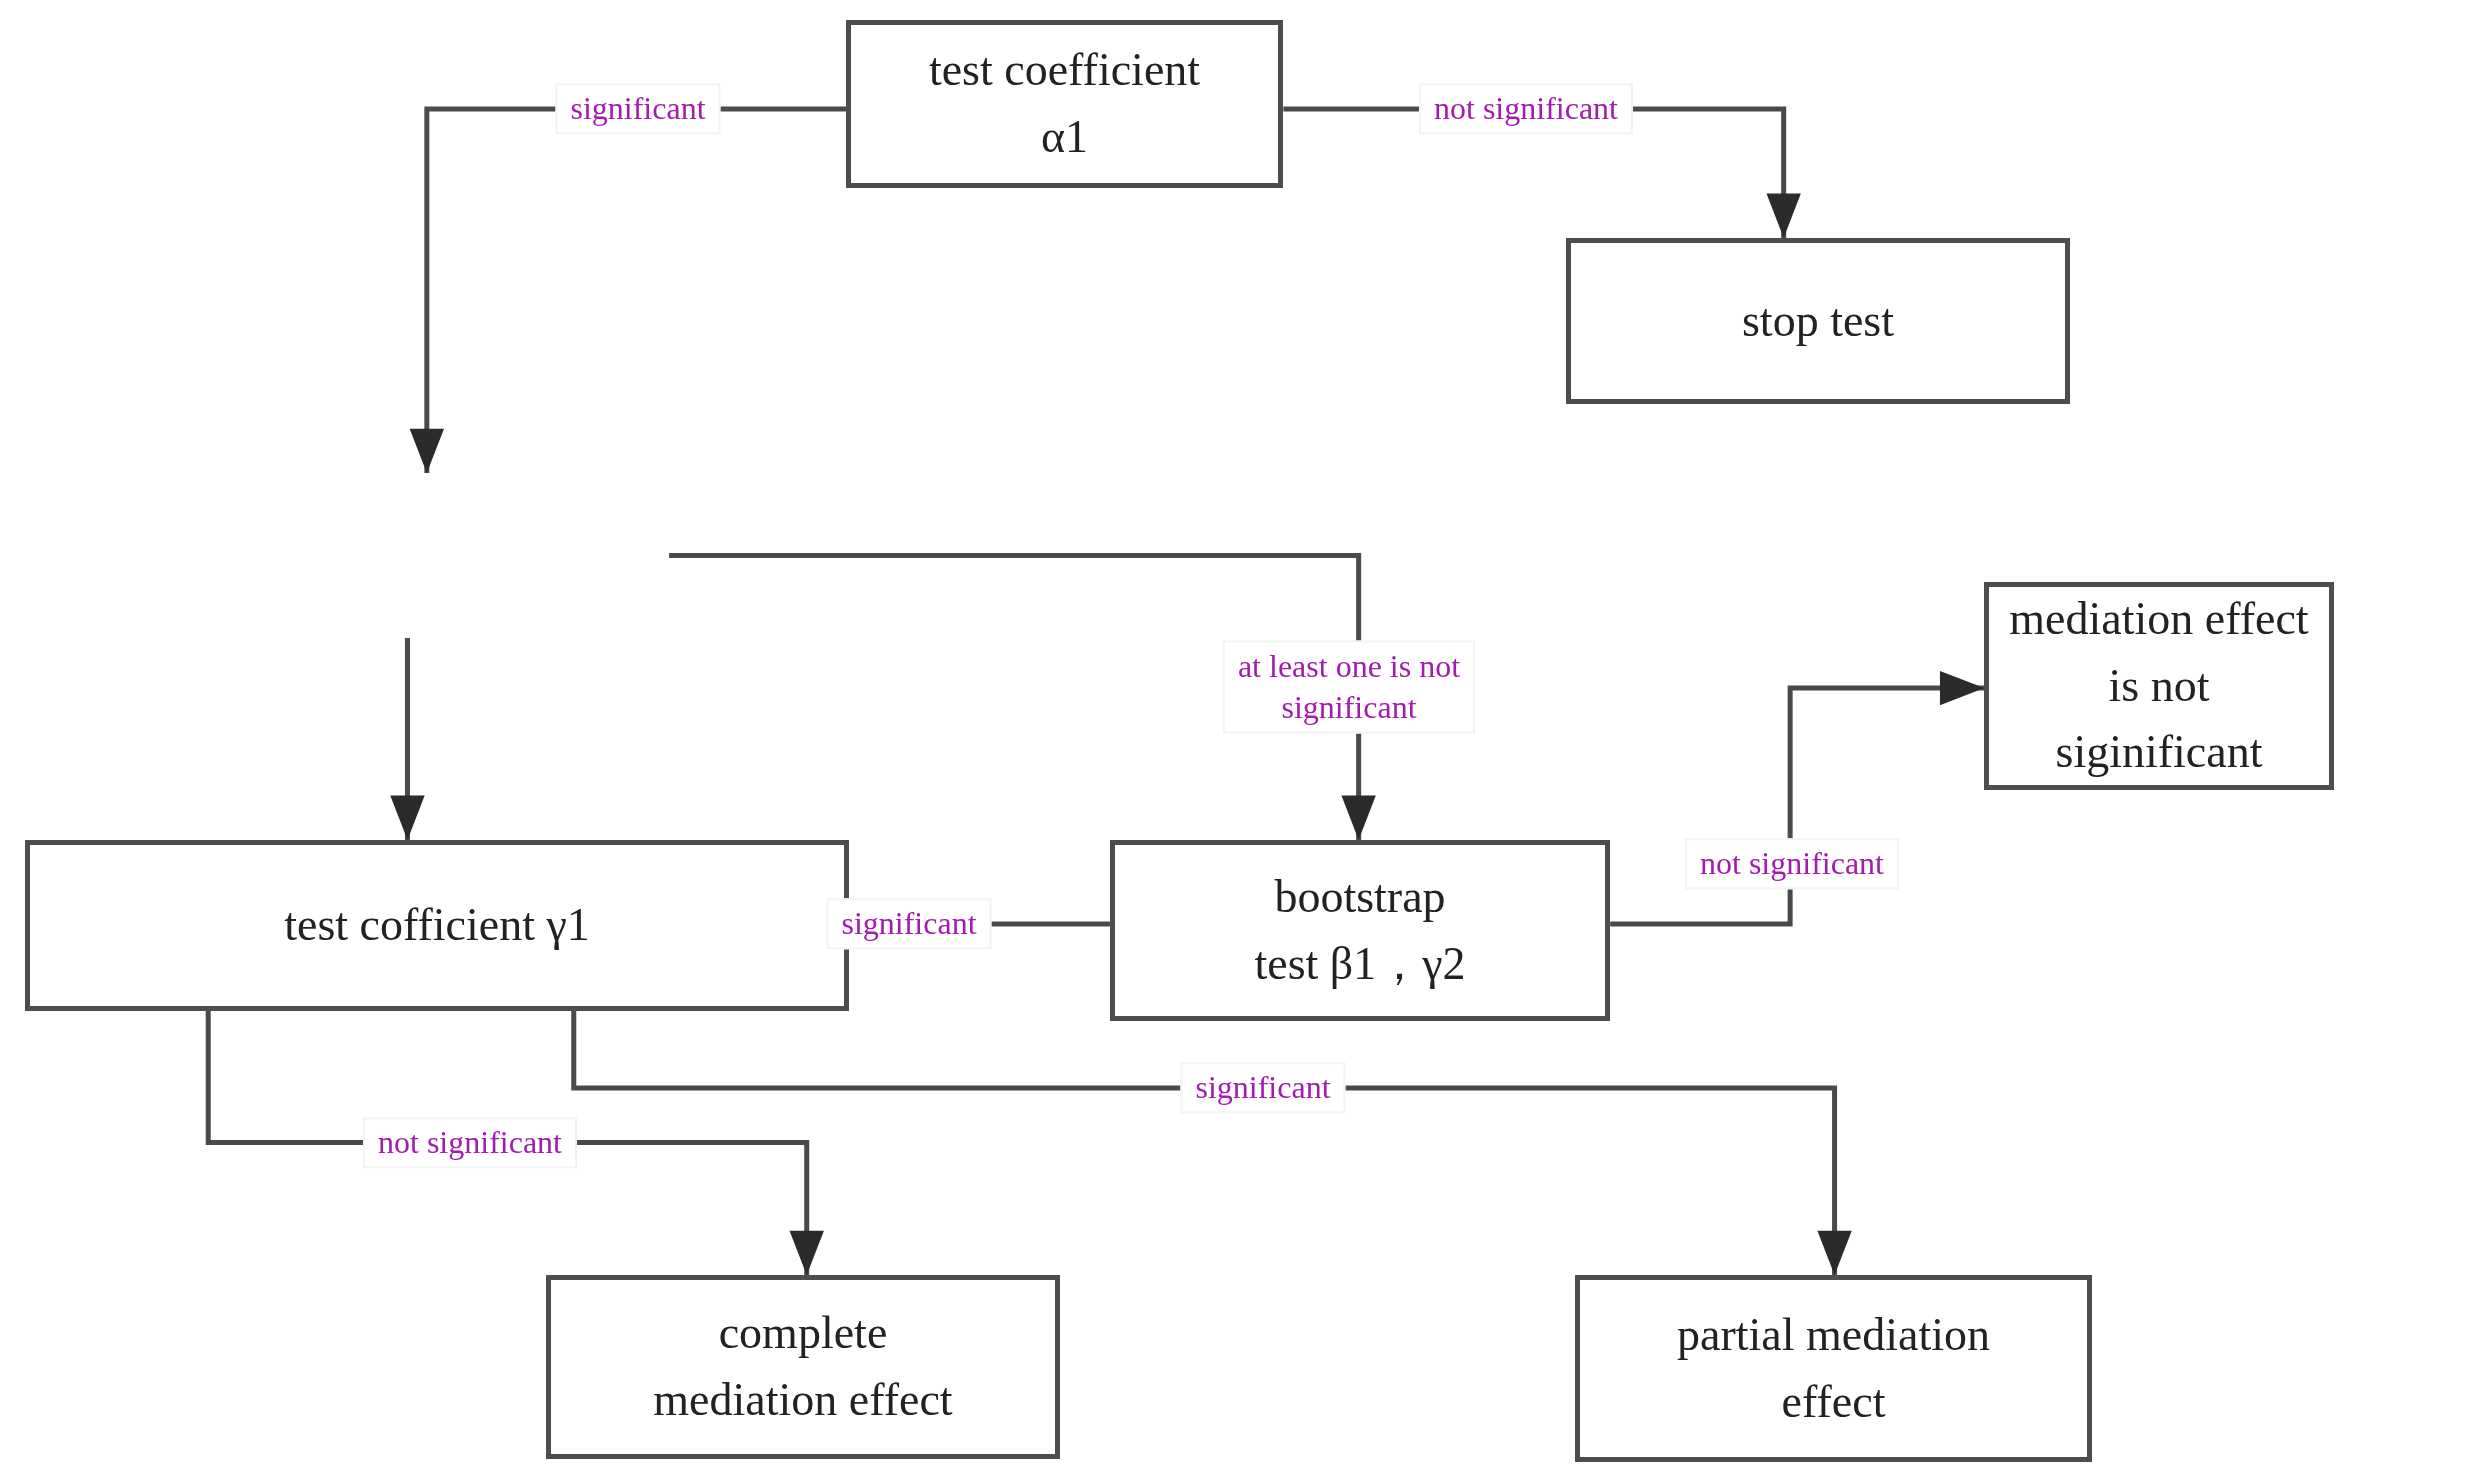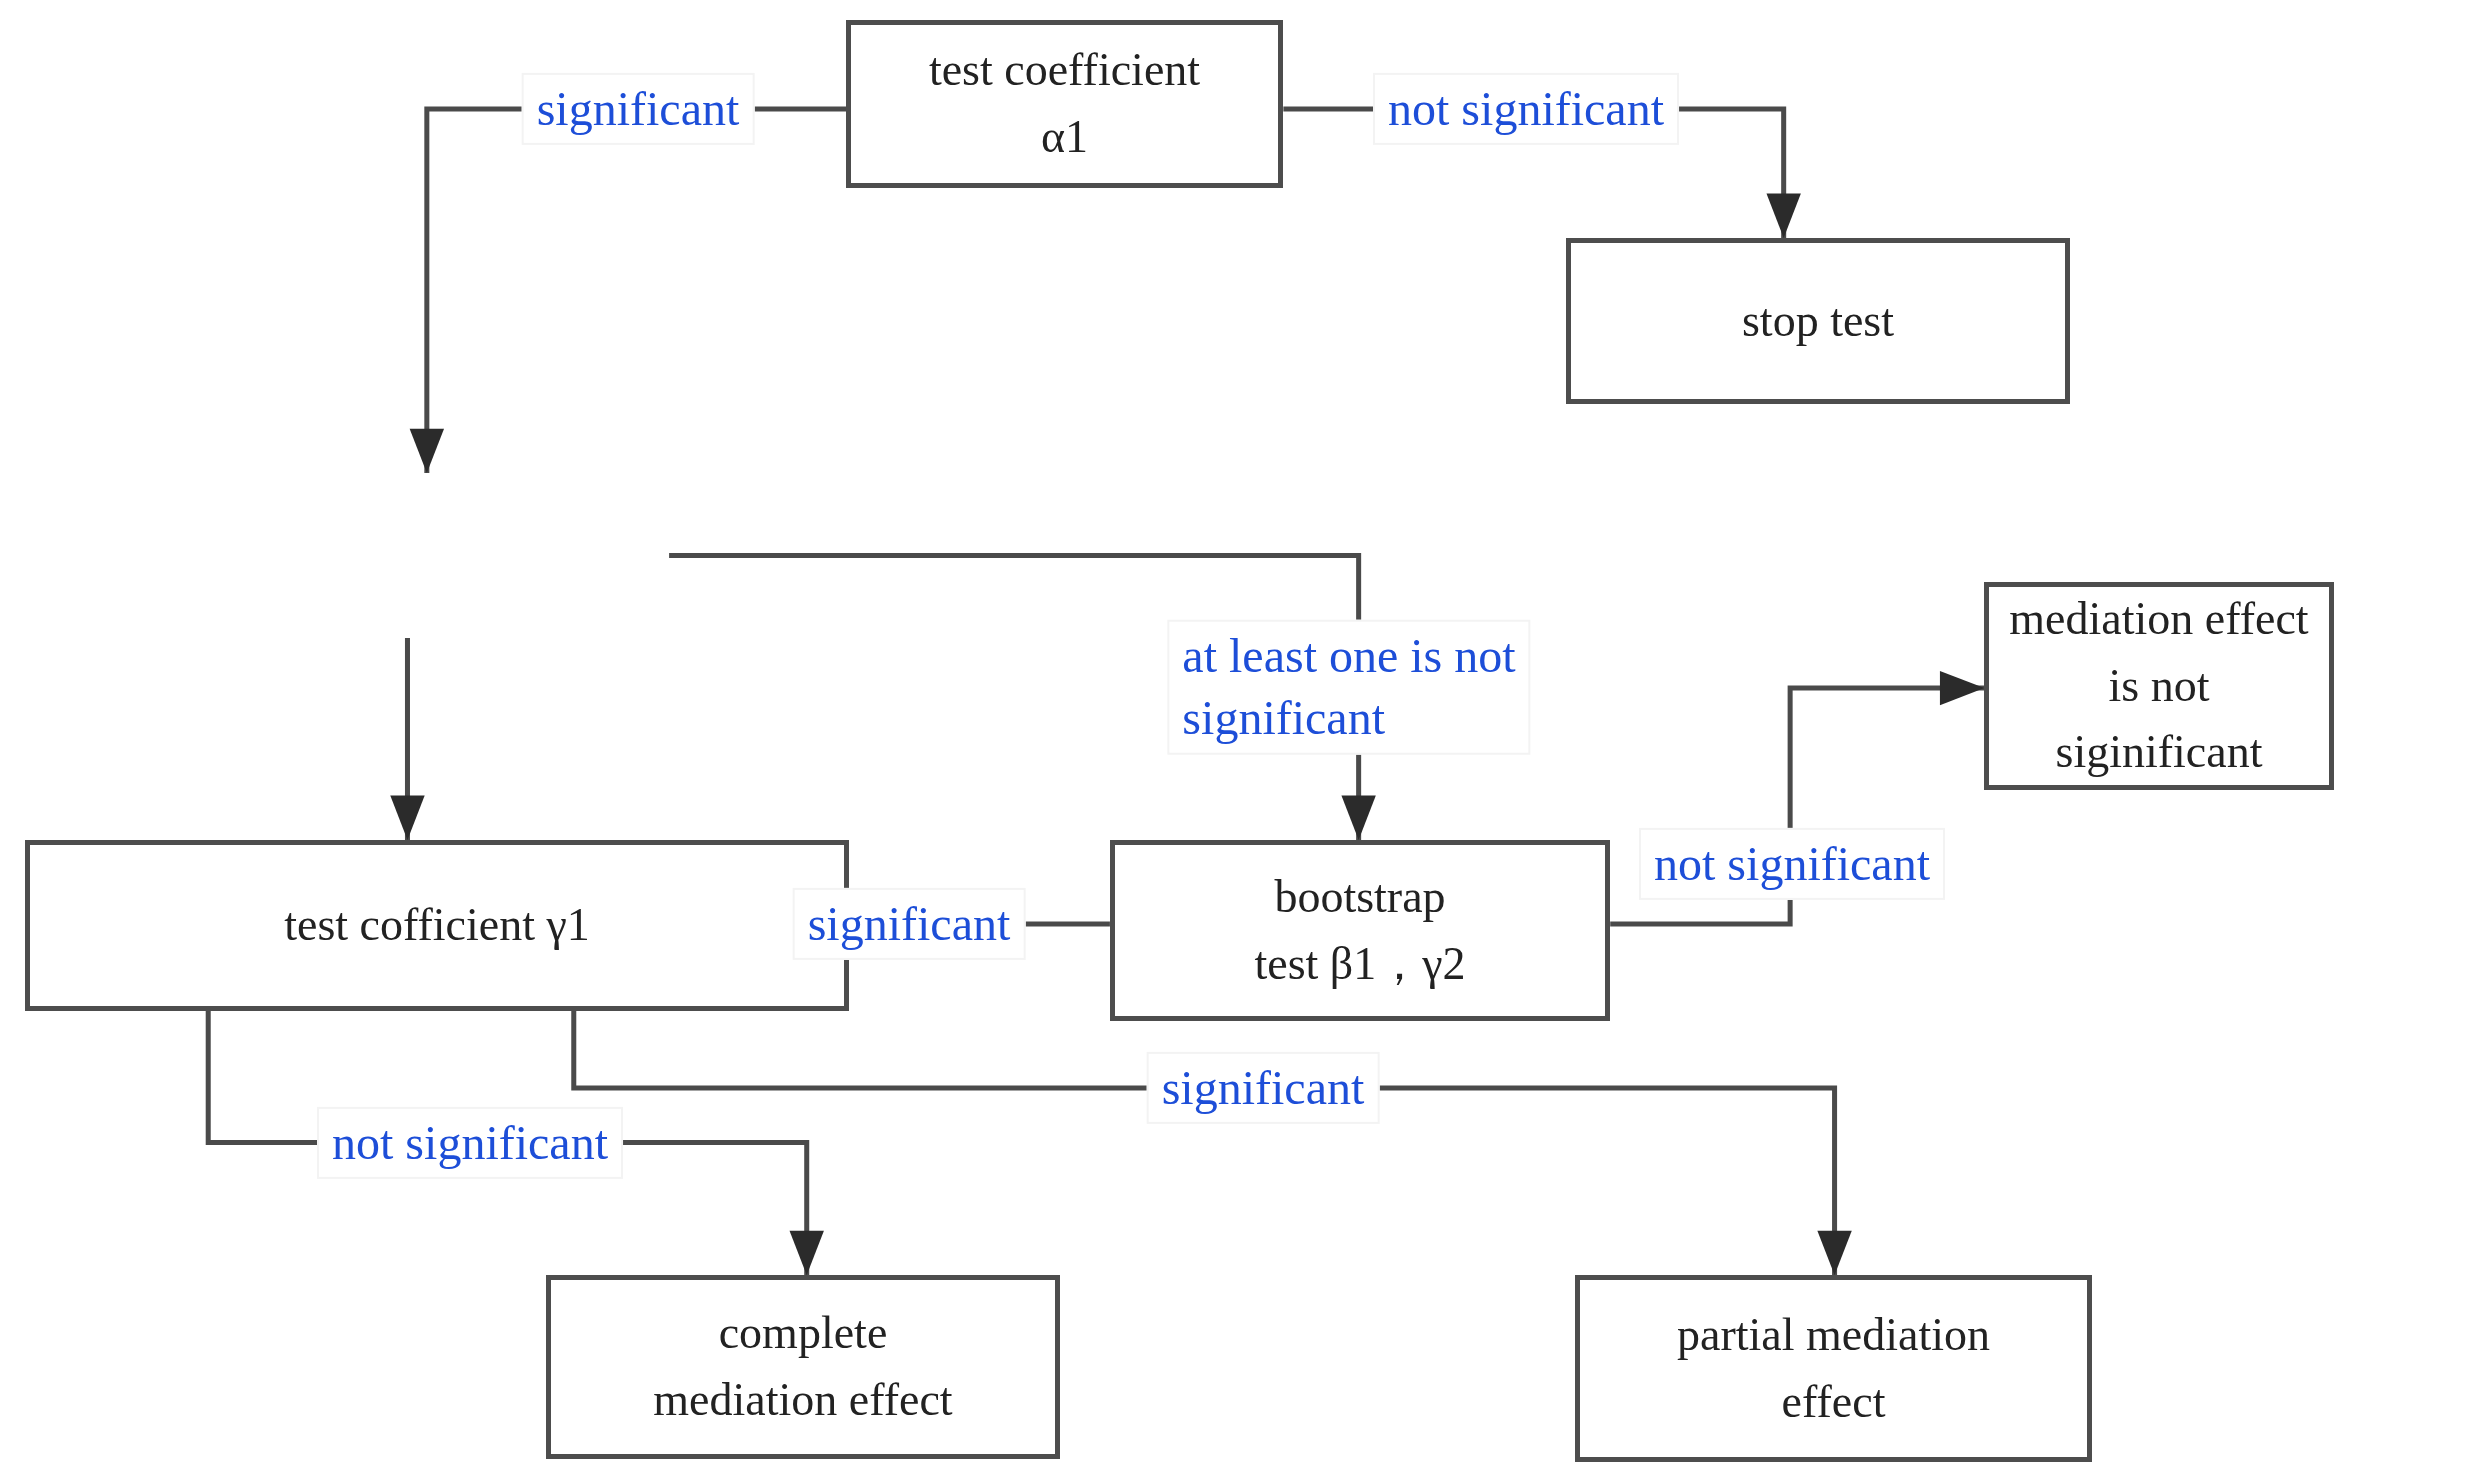--- a/index.html
+++ b/index.html
@@ -30,24 +30,24 @@
     line-height: 1.45;
     color: #222222;
     box-sizing: border-box;
   }
   .edge-label {
     position: absolute;
     transform: translate(-50%, -50%);
     background: #ffffff;
     border: 2.2px solid #f3f3f3;
     padding: 2.9px 13px;
-    font-size: 48px;
+    font-size: 32px;
     line-height: 1.3;
-    color: #1d4ed8;
-    text-align: left;
+    color: #a21caf;
+    text-align: center;
     white-space: nowrap;
   }
   .node-line, .edge-label-line { display: block; white-space: nowrap; }
 </style>
 </head>
 <body>
 
 <div class="canvas">
   <svg id="edges-svg" viewBox="0 0 3452 2069" xmlns="http://www.w3.org/2000/svg">
       <polyline points="1180,152 595,152 595,660" fill="none" stroke="#4a4a4a" stroke-width="7" stroke-linejoin="miter"></polyline>

